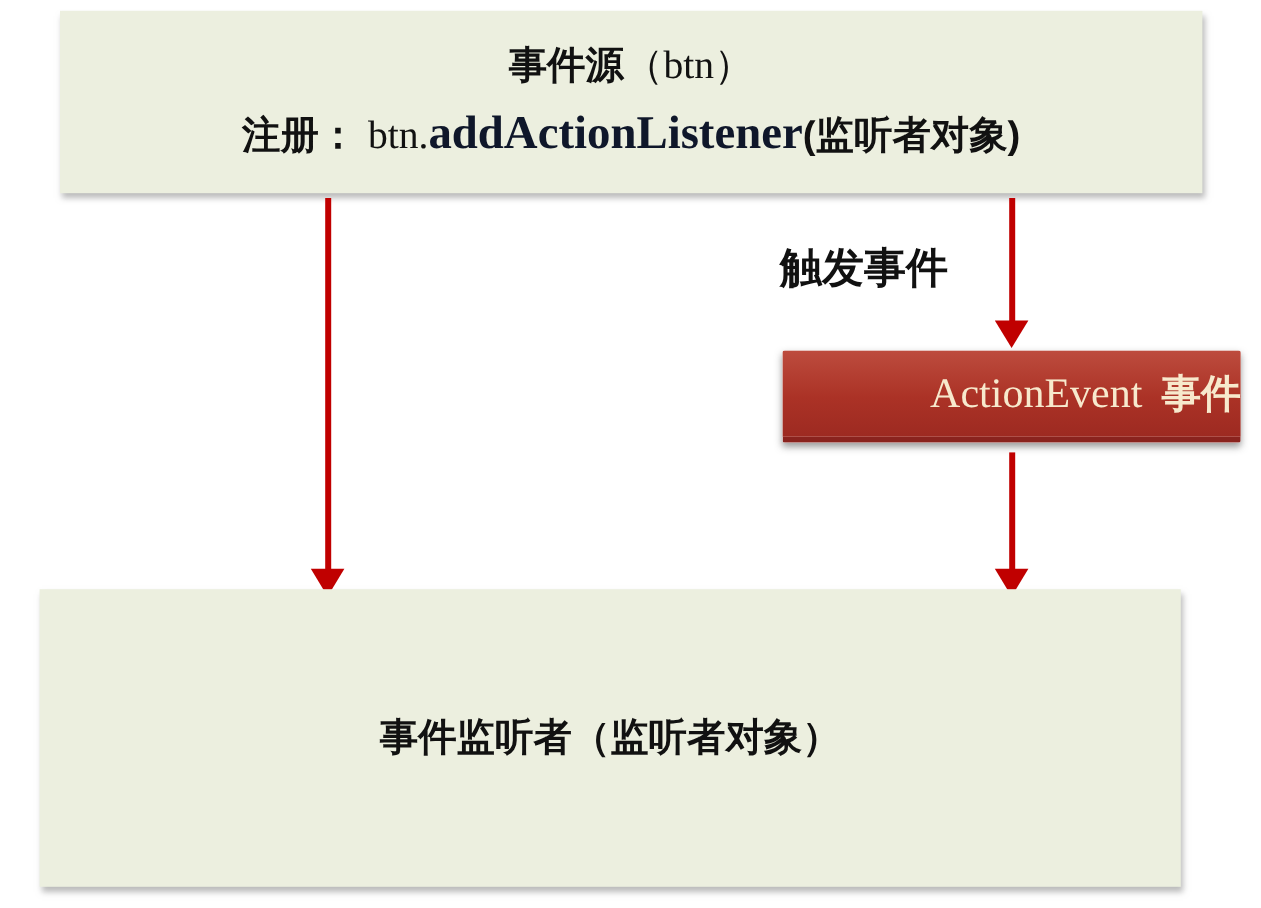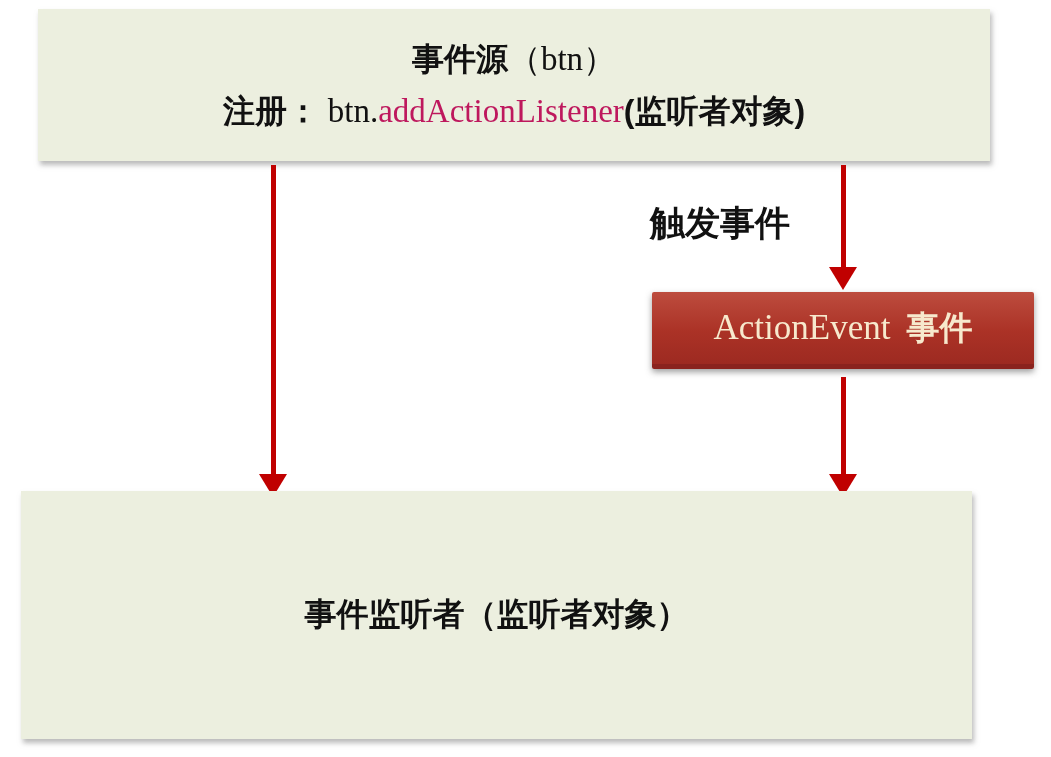--- a/index.html
+++ b/index.html
@@ -16,28 +16,29 @@
   
   .flow-box {
     position: absolute;
     background: #ecefdf;
     box-shadow: 2px 4px 5px rgba(130,130,130,0.55);
     display: flex;
     flex-direction: column;
     justify-content: center;
     align-items: center;
     text-align: center;
+    margin-left: 12px;
   }
   #source-box  { left: 38px;  top: 9px;   width: 952px; height: 152px; gap: 15px; }
   #listener-box{ left: 21px;  top: 491px; width: 951px; height: 248px; gap: 24px; }
 
   .box-line { line-height: 1.12; white-space: nowrap; }
   .cjk   { font-family: "Liberation Sans", sans-serif; font-weight: 700; font-size: 32px; color: #111111; }
   .latin { font-family: "Liberation Serif", serif; font-weight: 400; font-size: 33px; color: #111111; }
-  .latin-red { font-family: "Liberation Serif", serif; font-weight: 400; font-size: 33px; color: #be185d; }
+  .latin-red { font-family: "Liberation Serif", serif; font-weight: 700; font-size: 39px; color: #0f172a; }
 
   
   .arrow-line {
     position: absolute;
     width: 5px;
     background: #c00000;
   }
   .arrow-head {
     position: absolute;
     width: 0; height: 0;
@@ -68,21 +69,21 @@
   
   #event-box {
     position: absolute;
     left: 652px; top: 292px;
     width: 382px; height: 72px;
     background: linear-gradient(to bottom, #bd4c3e 0%, #ab3226 55%, #9d2a21 100%);
     border-bottom: 5px solid #8a231e;
     border-radius: 2px;
     box-shadow: 0 3px 6px rgba(60,60,60,0.5);
     display: flex;
-    justify-content: center;
+    justify-content: flex-end;
     align-items: center;
     white-space: nowrap;
   }
   #event-box .ev-latin {
     font-family: "Liberation Serif", serif;
     font-size: 35px;
     color: #f7e9cd;
   }
   #event-box .ev-cjk {
     font-family: "Liberation Sans", sans-serif;

